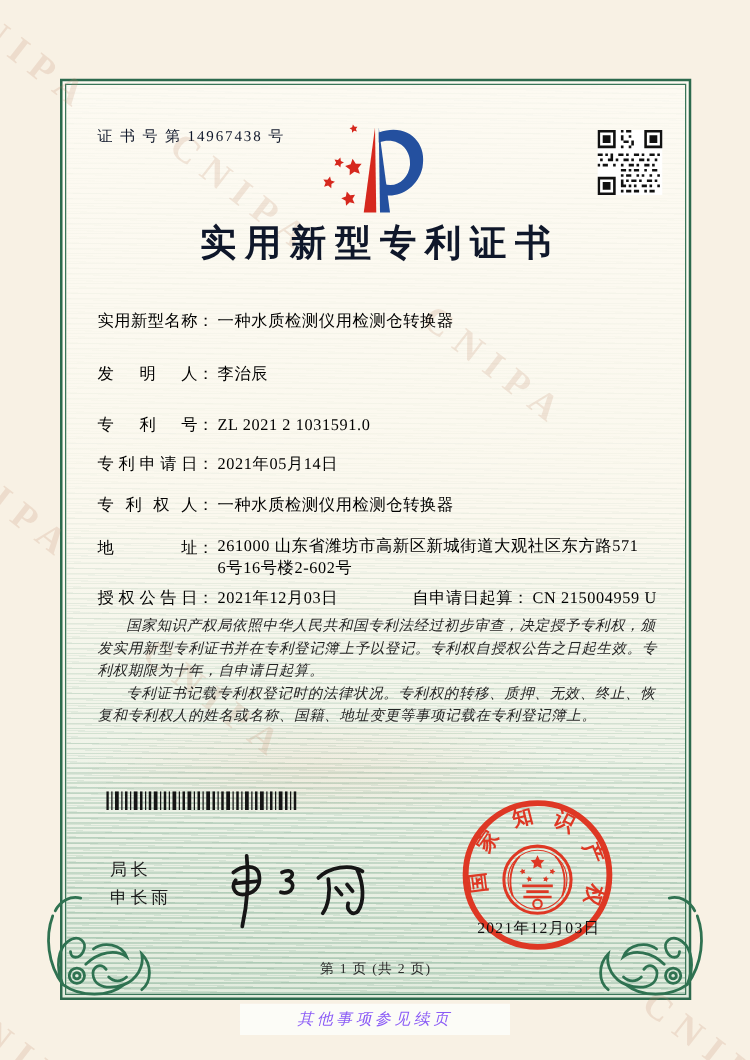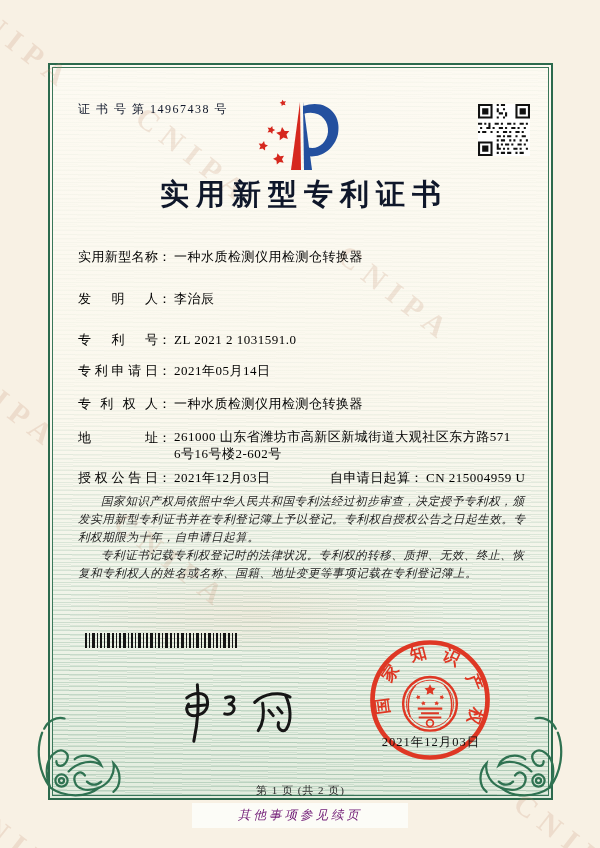--- a/index.html
+++ b/index.html
@@ -61,29 +61,29 @@
   }
   .paras p{margin:0;text-indent:2em;}
   .barcode{position:absolute;left:37px;top:570px;width:155px;height:15px;}
   .signer{position:absolute;left:40px;top:622px;font-size:13.5px;letter-spacing:3px;color:#1d1d1d;line-height:22px;}
   .sig-script{position:absolute;left:126px;top:612px;width:142px;height:75px;}
   .seal{position:absolute;left:316px;top:571px;width:132px;height:132px;opacity:.95;}
   .seal-date{
     position:absolute;left:322px;top:671px;width:122px;text-align:center;
     font-size:12.5px;letter-spacing:1px;color:#111;z-index:3;
   }
-  .page-no{position:absolute;left:0;bottom:2px;width:100%;text-align:center;font-size:11px;letter-spacing:1px;color:#2b2b2b;}
+  .page-no{position:absolute;left:0;bottom:18px;width:100%;text-align:center;font-size:11px;letter-spacing:1px;color:#2b2b2b;}
   
   .flourish{position:absolute;width:112px;height:112px;z-index:3;}
   .flourish.fl-left{left:34px;top:692px;}
   .flourish.fl-right{left:454px;top:692px;transform:scaleX(-1);}
   .footer-note{position:absolute;left:0;top:803px;width:100%;text-align:center;z-index:2;}
   .footer-note span{
     display:inline-block;background:#fcfcf7;padding:4px 46px;
-    font-size:12.5px;font-style:italic;letter-spacing:3px;color:#701a75;
+    font-size:12.5px;font-style:italic;letter-spacing:3px;color:#8b5cf6;
   }
 </style>
 </head>
 <body>
 
 <span class="wm" style="left:-28px;top:-14px">CNIPA</span>
 <span class="wm" style="left:150px;top:100px">CNIPA</span>
 <span class="wm" style="left:352px;top:238px">CNIPA</span>
 <span class="wm" style="left:-42px;top:345px">CNIPA</span>
 <span class="wm" style="left:128px;top:505px">CNIPA</span>
@@ -159,20 +159,24 @@
 
   <div class="paras">
     <p>国家知识产权局依照中华人民共和国专利法经过初步审查，决定授予专利权，颁发实用新型专利证书并在专利登记簿上予以登记。专利权自授权公告之日起生效。专利权期限为十年，自申请日起算。</p>
     <p>专利证书记载专利权登记时的法律状况。专利权的转移、质押、无效、终止、恢复和专利权人的姓名或名称、国籍、地址变更等事项记载在专利登记簿上。</p>
   </div>
 
   <svg class="barcode" viewBox="0 0 155 15" preserveAspectRatio="none" aria-hidden="true">
     <path fill="#151515" d="M0,0h2v15h-2z M4,0h1v15h-1z M7,0h3v15h-3z M12,0h1v15h-1z M15,0h2v15h-2z M19,0h1v15h-1z M22,0h3v15h-3z M27,0h2v15h-2z M31,0h1v15h-1z M34,0h2v15h-2z M38,0h3v15h-3z M43,0h1v15h-1z M46,0h2v15h-2z M50,0h1v15h-1z M53,0h3v15h-3z M58,0h1v15h-1z M61,0h2v15h-2z M65,0h3v15h-3z M70,0h1v15h-1z M73,0h2v15h-2z M77,0h1v15h-1z M80,0h3v15h-3z M85,0h2v15h-2z M89,0h1v15h-1z M92,0h2v15h-2z M96,0h3v15h-3z M101,0h1v15h-1z M104,0h2v15h-2z M108,0h1v15h-1z M111,0h3v15h-3z M116,0h1v15h-1z M119,0h2v15h-2z M123,0h3v15h-3z M128,0h1v15h-1z M131,0h2v15h-2z M135,0h1v15h-1z M138,0h3v15h-3z M143,0h2v15h-2z M147,0h1v15h-1z M150,0h2v15h-2z"></path>
   </svg>
 
+  <div class="signer">
+    <div>局长</div>
+    <div>申长雨</div>
+  </div>
 
   <svg class="sig-script" viewBox="0 0 160 85" aria-hidden="true">
     <g fill="none" stroke="#161616" stroke-width="3.4" stroke-linecap="round" stroke-linejoin="round">
       <path d="M14,26 C22,19 35,19 37,27 C39,36 36,44 24,46 C14,47 12,38 16,33"></path>
       <path d="M15,36 L35,34"></path>
       <path d="M26,11 C28,30 27,52 22,75"></path>
       <path d="M58,26 C68,21 71,30 62,33 C72,34 68,47 57,44"></path>
       <path d="M91,31 C101,21 120,18 131,25"></path>
       <path d="M100,32 C102,44 100,56 95,63"></path>
       <path d="M126,23 C132,36 133,52 127,61 C123,66 116,61 118,54"></path>

